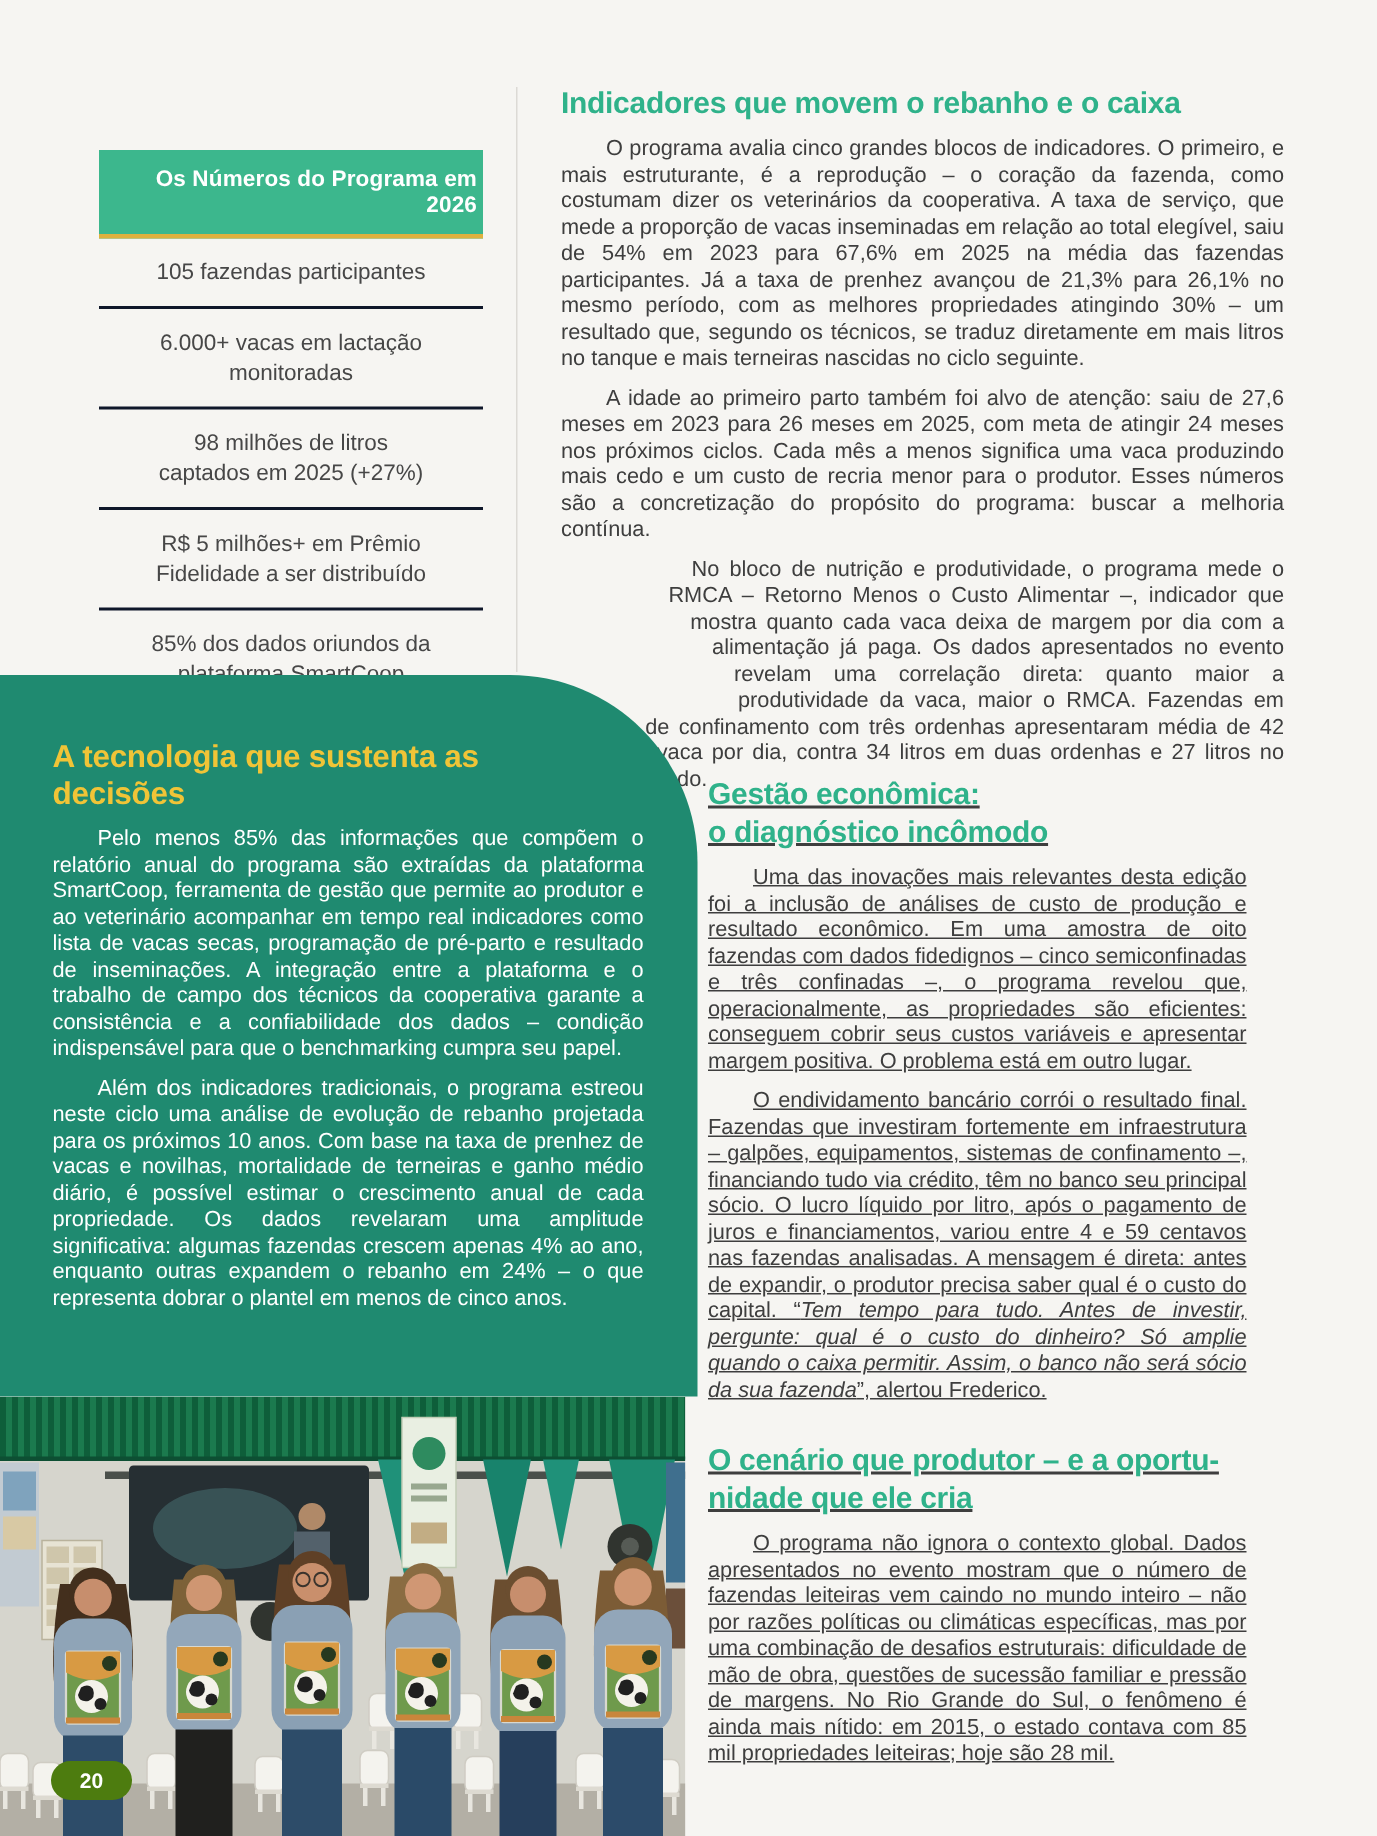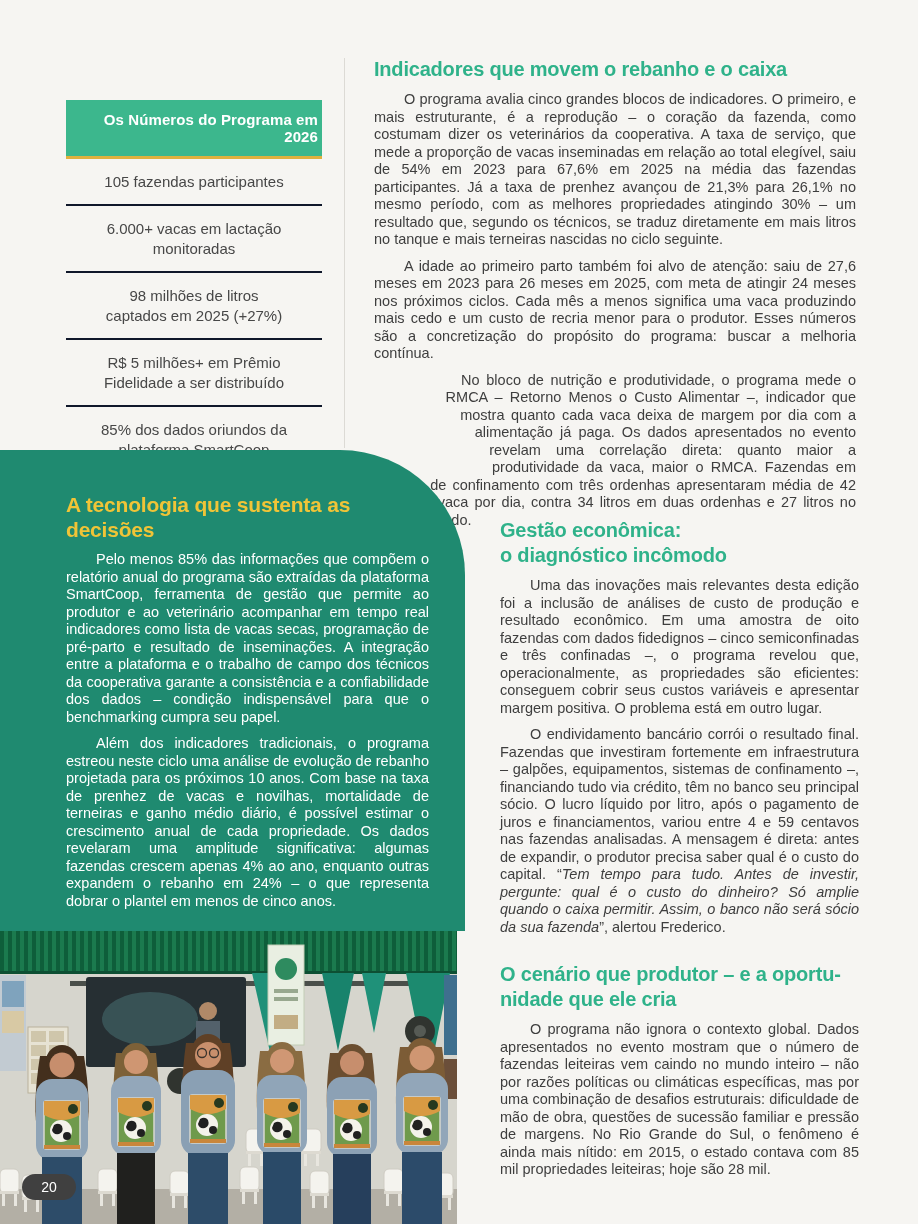--- a/index.html
+++ b/index.html
@@ -36,37 +36,37 @@
     text-align:justify;text-indent:30px;hyphens:auto;
   }
   .curve-float{
     float:left;width:118px;height:95px;margin-top:70px;
     shape-outside:polygon(0 0,36px 0,115px 95px,0 95px);shape-margin:5px;
   }
   
   .green-box{
     position:absolute;left:0;top:450px;width:465px;height:481px;
     background:#1f8a70;border-top-right-radius:125px;
-    padding:42px 36px 0 66px;
+    padding:42px 36px 0 35px;
   }
   .yellow-h{
     margin:0 0 6px 0;font-size:21px;line-height:25px;font-weight:bold;
     color:#f0c437;letter-spacing:-.2px;
   }
   .green-box p.body{color:#ffffff;}
   
-  .col-bottom{position:absolute;left:500px;top:518px;width:359px;}
+  .col-bottom{position:absolute;left:472px;top:518px;width:359px;text-decoration:underline;}
   .col-bottom .green-h.s3{margin-top:26px;}
   
   .photo{position:absolute;left:0;top:931px;width:457px;height:293px;margin:0;overflow:hidden;}
   .photo svg{display:block;width:457px;height:293px;}
   
   .page-pill{
-    position:absolute;left:22px;top:1174px;width:54px;height:26px;
-    background:#404040;border-radius:14px;color:#ffffff;font-weight:normal;
+    position:absolute;left:34px;top:1174px;width:54px;height:26px;
+    background:#4d7c0f;border-radius:14px;color:#ffffff;font-weight:bold;
     font-size:14px;display:flex;align-items:center;justify-content:center;
   }
 </style>
 </head>
 <body>
 
 <div class="page">
 
   <aside class="stats">
     <div class="stats-header">Os Números do Programa em 2026</div>

